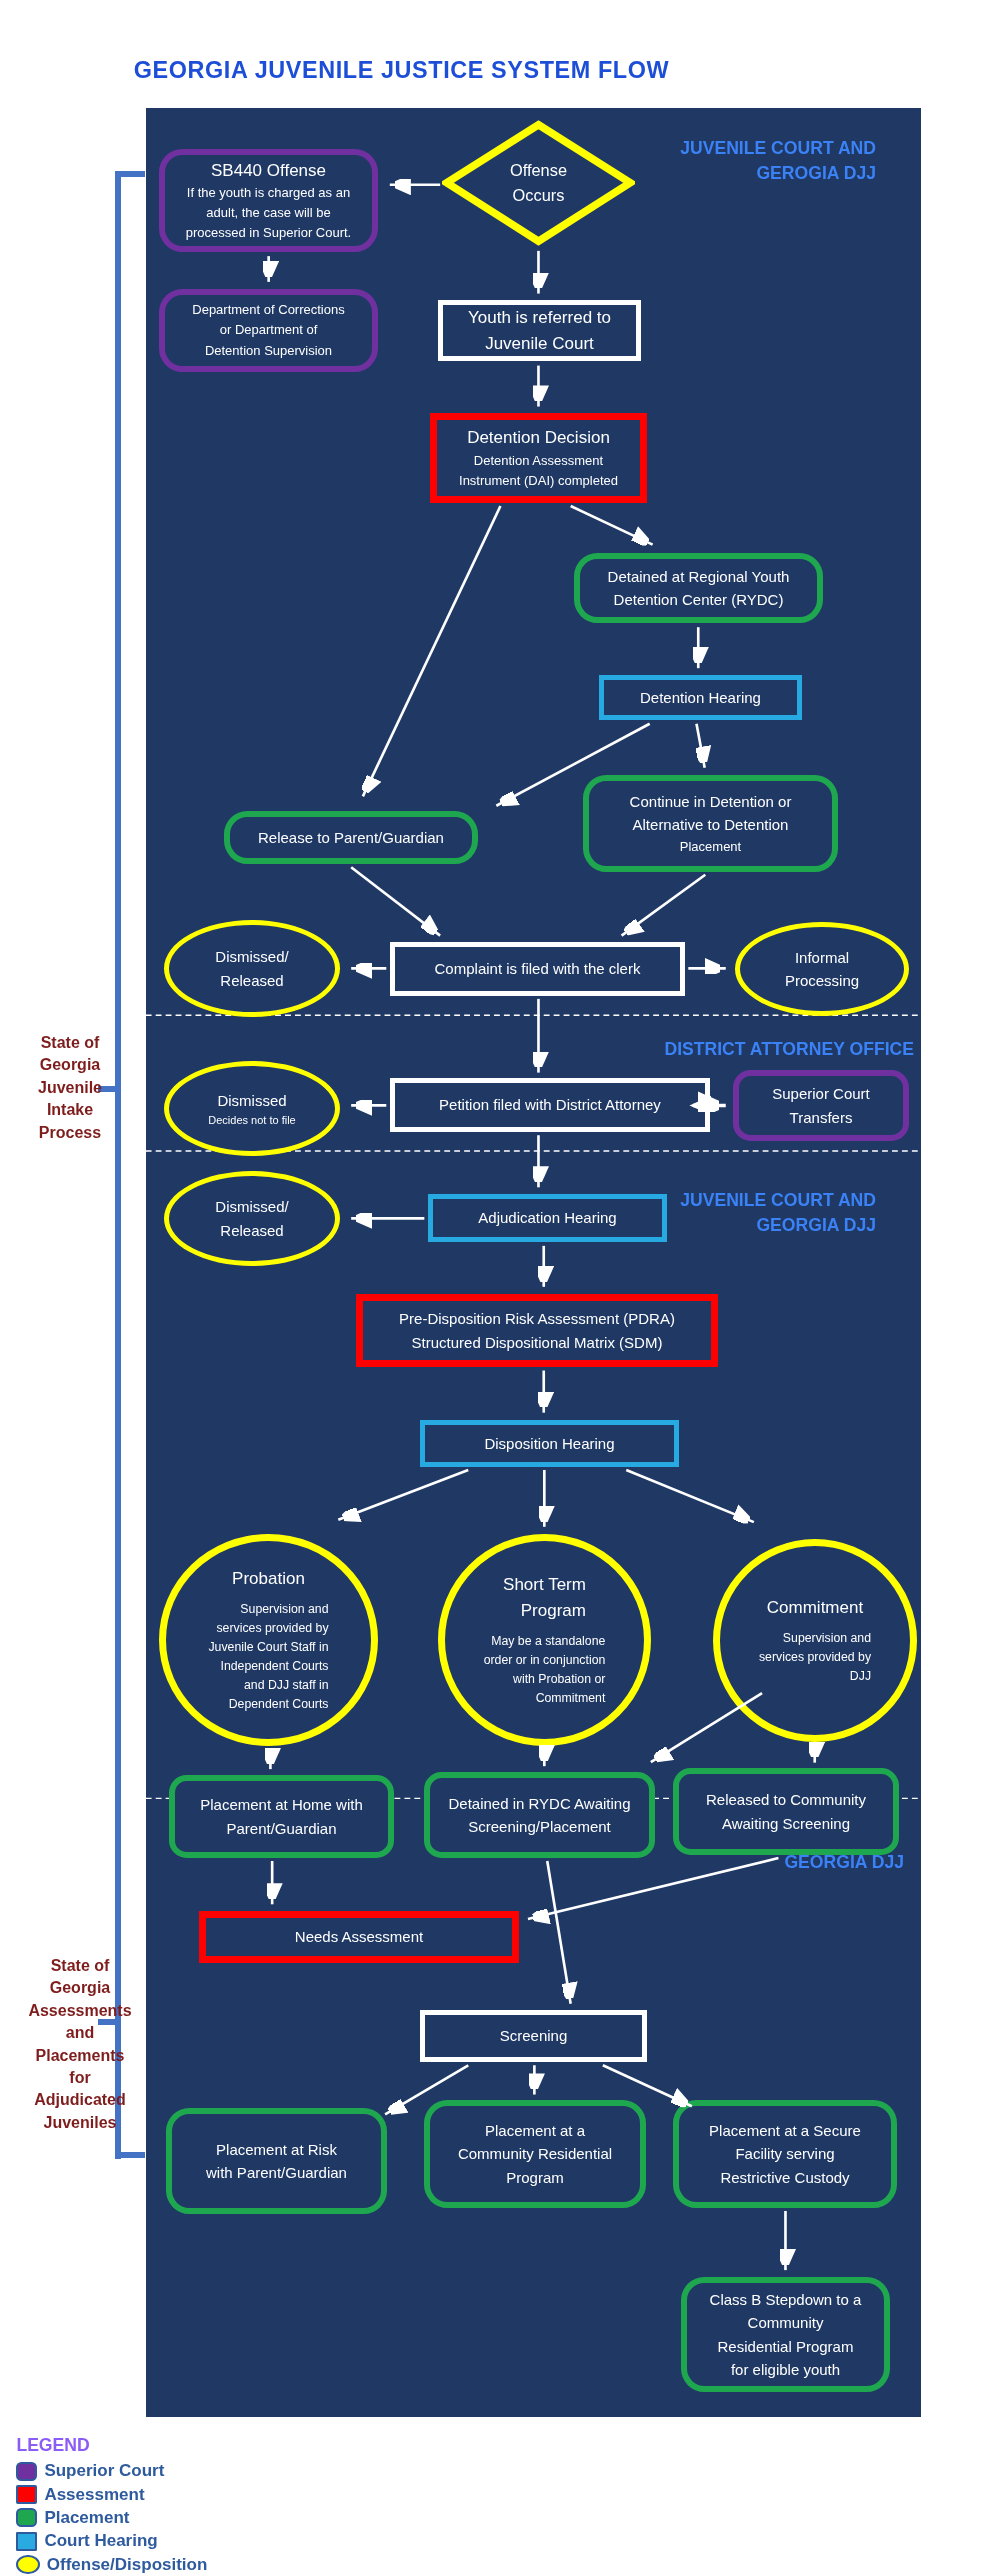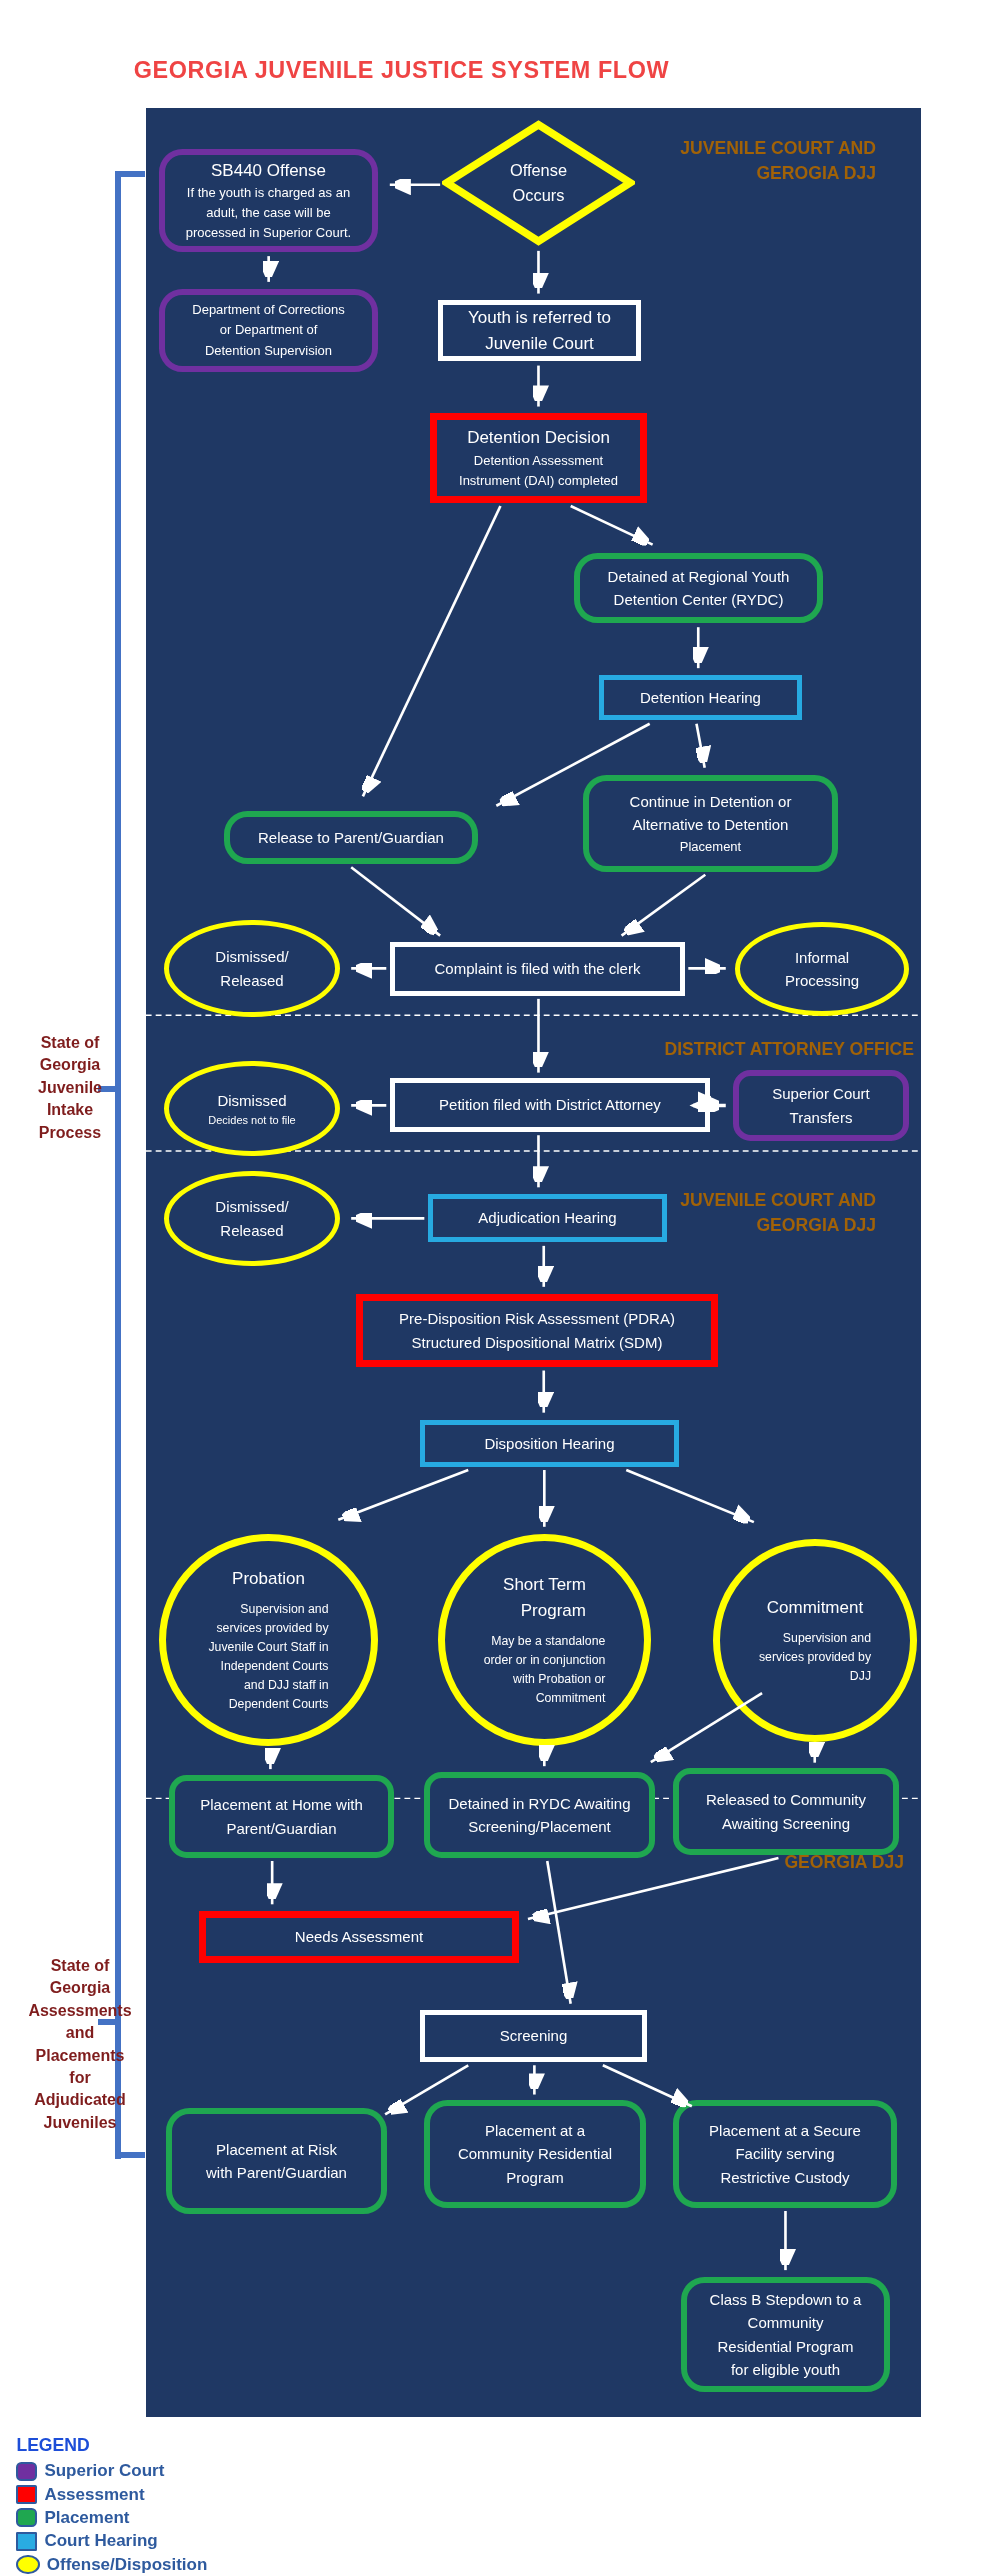--- a/index.html
+++ b/index.html
@@ -2,21 +2,21 @@
 <html style="font-size:9.4px"><head>
 <meta charset="utf-8">
 <style>
   html,body{margin:0;padding:0;}
   body{
     width:995px;height:2576px;position:relative;background:#ffffff;
     font-family:"Liberation Sans", sans-serif;overflow:hidden;
   }
   .page-title{
     position:absolute;left:0;top:57px;width:803px;text-align:center;
-    color:#ef4444;font-weight:bold;font-size:23.4px;letter-spacing:0.6px;
+    color:#1d4ed8;font-weight:bold;font-size:23.4px;letter-spacing:0.6px;
   }
   .panel{
     position:absolute;left:146px;top:108px;width:775px;height:2309px;
     background:#1F3864;z-index:0;
   }
   svg.layer{position:absolute;left:0;top:0;pointer-events:none;}
   #dividers{z-index:1;}
   #arrows{z-index:3;}
   .node{
     position:absolute;box-sizing:border-box;background:#1F3864;color:#ffffff;
@@ -29,36 +29,36 @@
   .b-white{border:5.9px solid #ffffff;}
   .b-blue{border:5.9px solid #27AAE1;}
   .ellipse{border:5.9px solid #FFFF00;border-radius:50%;}
   .circle{border:7.6px solid #FFFF00;border-radius:50%;text-align:right;}
   .t-lg{font-size:17px;line-height:1.5;}
   .t-md{font-size:15px;line-height:1.55;}
   .t-sm{font-size:13px;line-height:1.55;}
   .t-xs{font-size:11px;line-height:1.5;}
   .gap14{height:8.2px;}
   .section-label{
-    position:absolute;color:#a16207;font-weight:bold;font-size:17.6px;
+    position:absolute;color:#3b82f6;font-weight:bold;font-size:17.6px;
     text-align:right;white-space:pre-line;line-height:1.4;z-index:2;
   }
   .side-label{
     position:absolute;color:#7f1d1d;font-weight:bold;font-size:16px;
     line-height:1.4;white-space:pre-line;z-index:2;text-align:center;
   }
   .bracket{position:absolute;background:#4472C4;z-index:2;}
   .diamond-wrap{position:absolute;z-index:2;}
   .diamond-text{
     position:absolute;left:0;top:0;width:100%;height:100%;
     display:flex;align-items:center;justify-content:center;text-align:center;
     color:#fff;font-size:16.4px;line-height:1.5;white-space:pre-line;
   }
   .legend{position:absolute;left:16.4px;top:2435px;z-index:2;}
-  .legend-title{color:#1d4ed8;font-weight:bold;font-size:17.6px;margin-bottom:3.5px;}
+  .legend-title{color:#8b5cf6;font-weight:bold;font-size:17.6px;margin-bottom:3.5px;}
   .legend-row{display:flex;align-items:center;height:23.4px;}
   .swatch{box-sizing:border-box;border:2.3px solid #2E5A9E;margin-right:7px;}
   .sw-purple{width:21px;height:19px;border-radius:5.3px;background:#7030A0;}
   .sw-red{width:21px;height:19px;border-radius:1.8px;background:#FF0000;}
   .sw-green{width:21px;height:19px;border-radius:5.3px;background:#1FA750;}
   .sw-blue{width:21px;height:19px;border-radius:1.2px;background:#29ABE2;}
   .sw-yellow{width:23.4px;height:19px;border-radius:50%;background:#FFFF00;}
   .legend-label{color:#2E5A9E;font-weight:bold;font-size:17px;}
 </style>
 </head>

